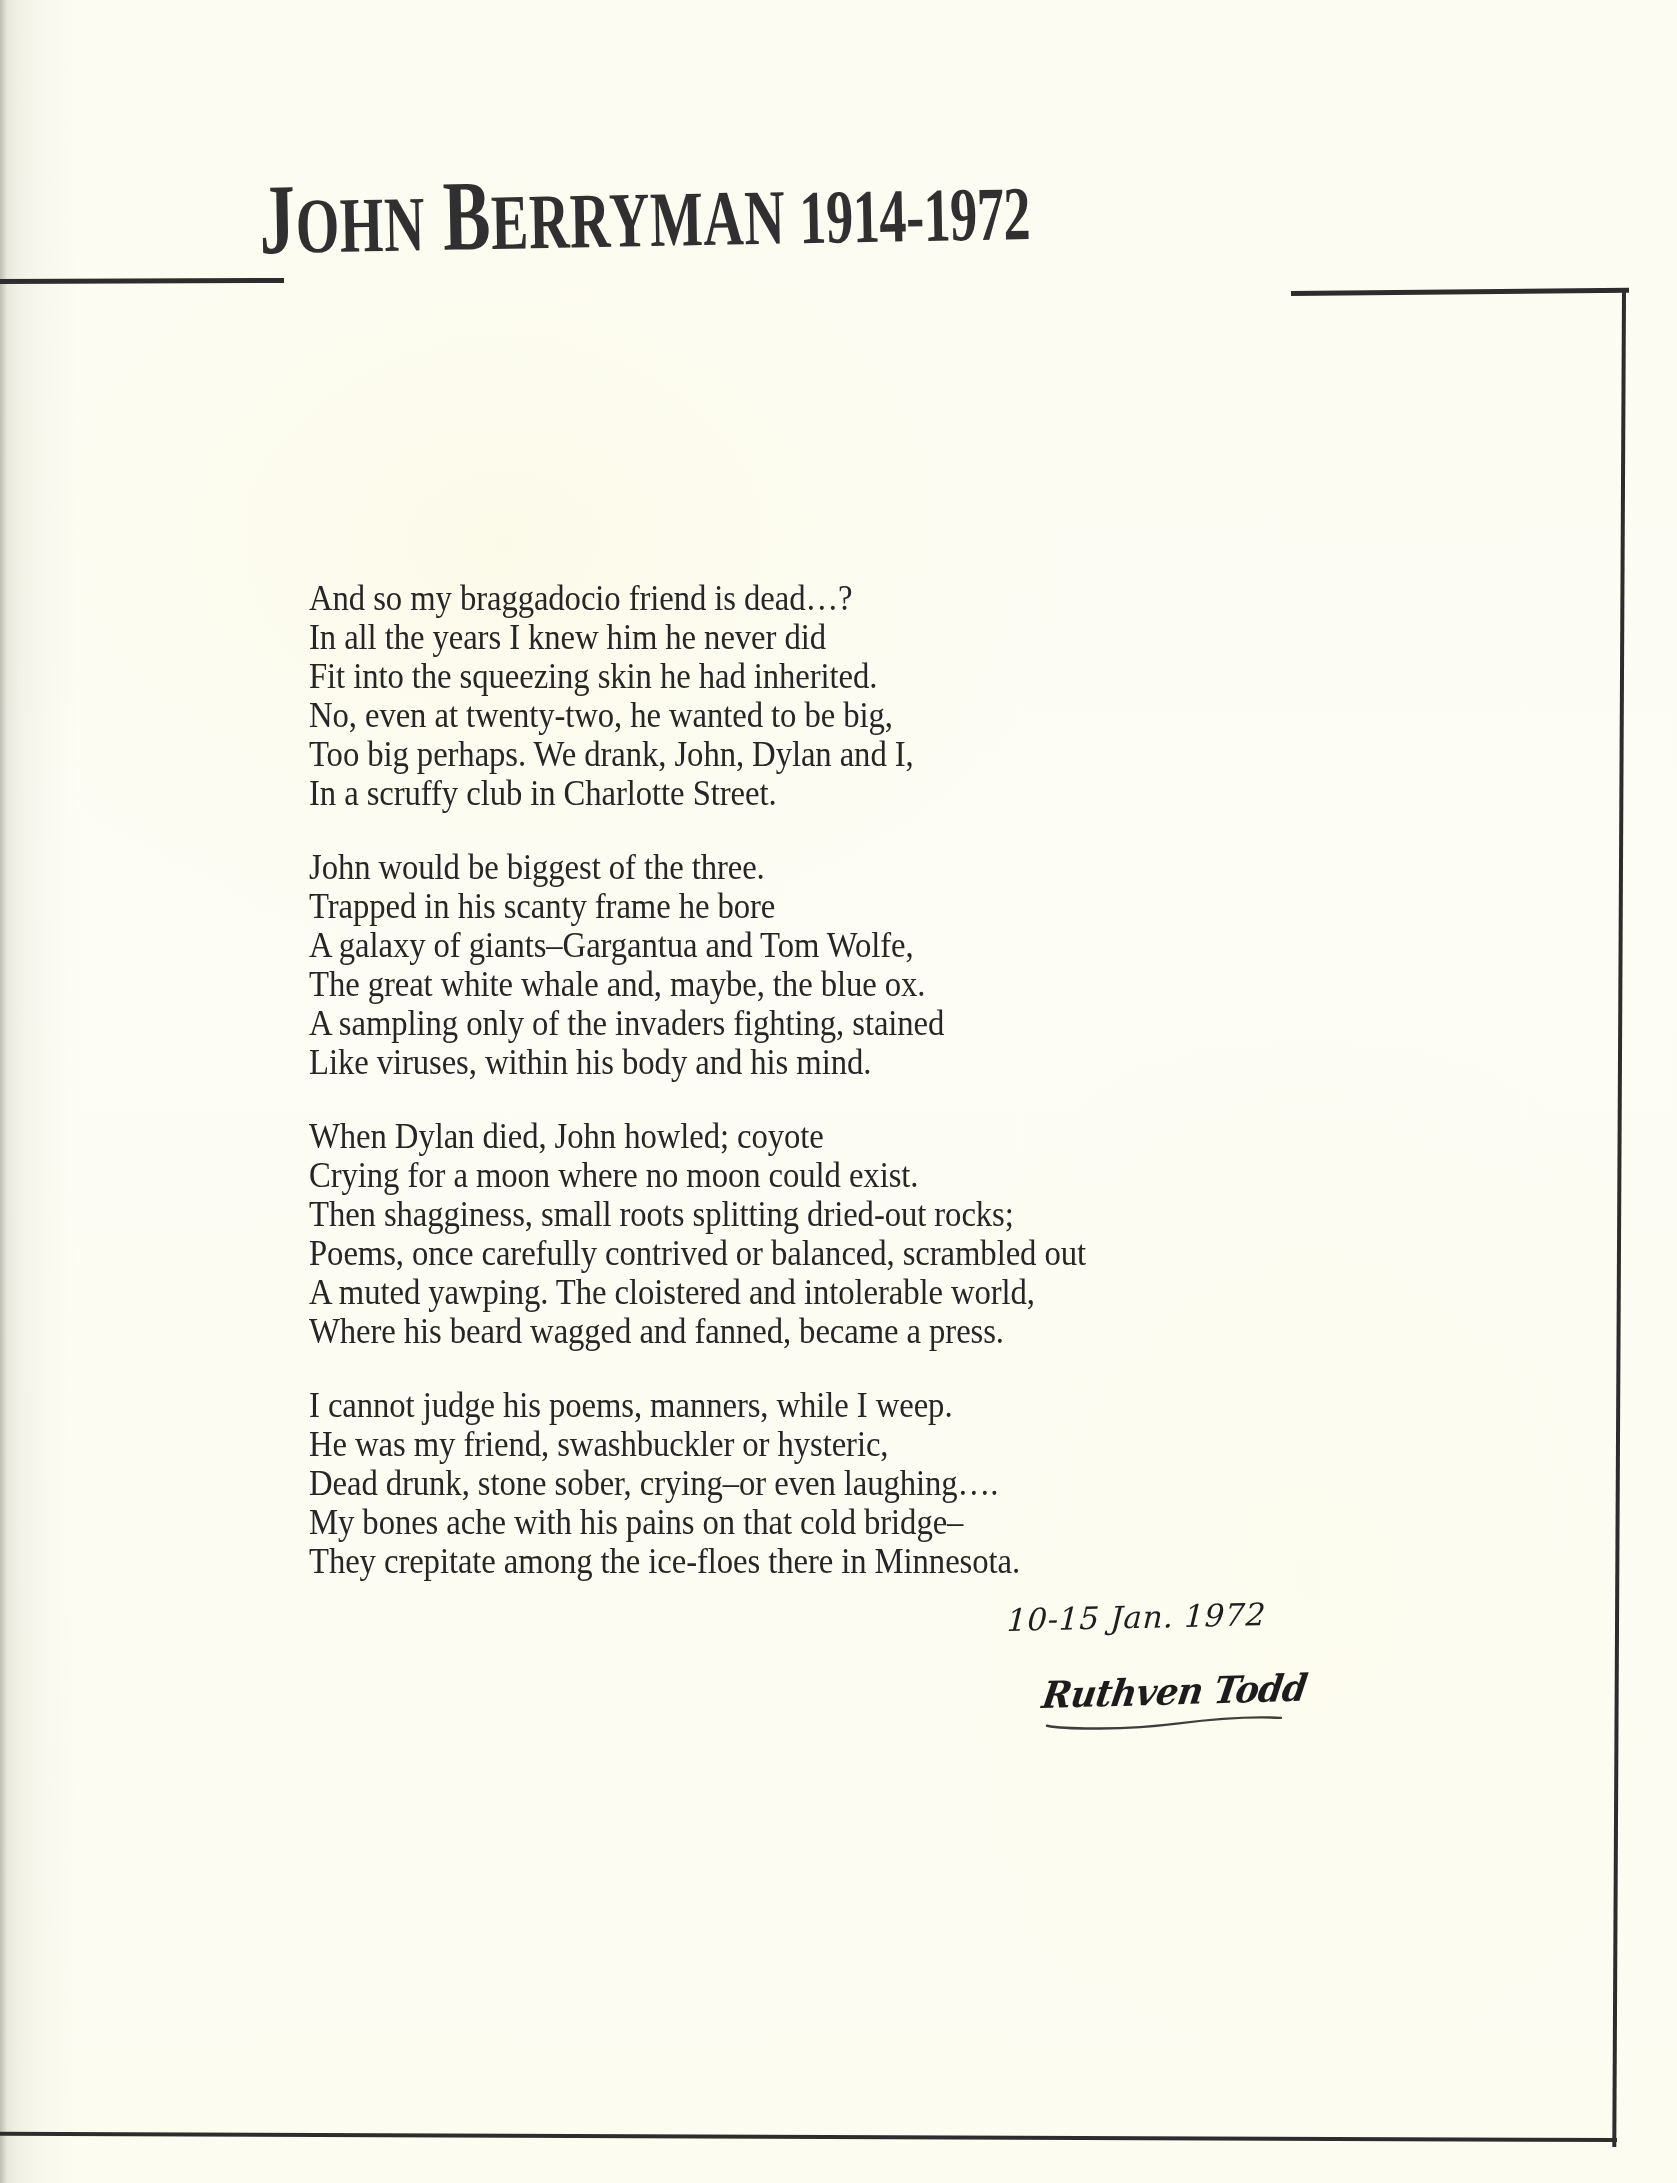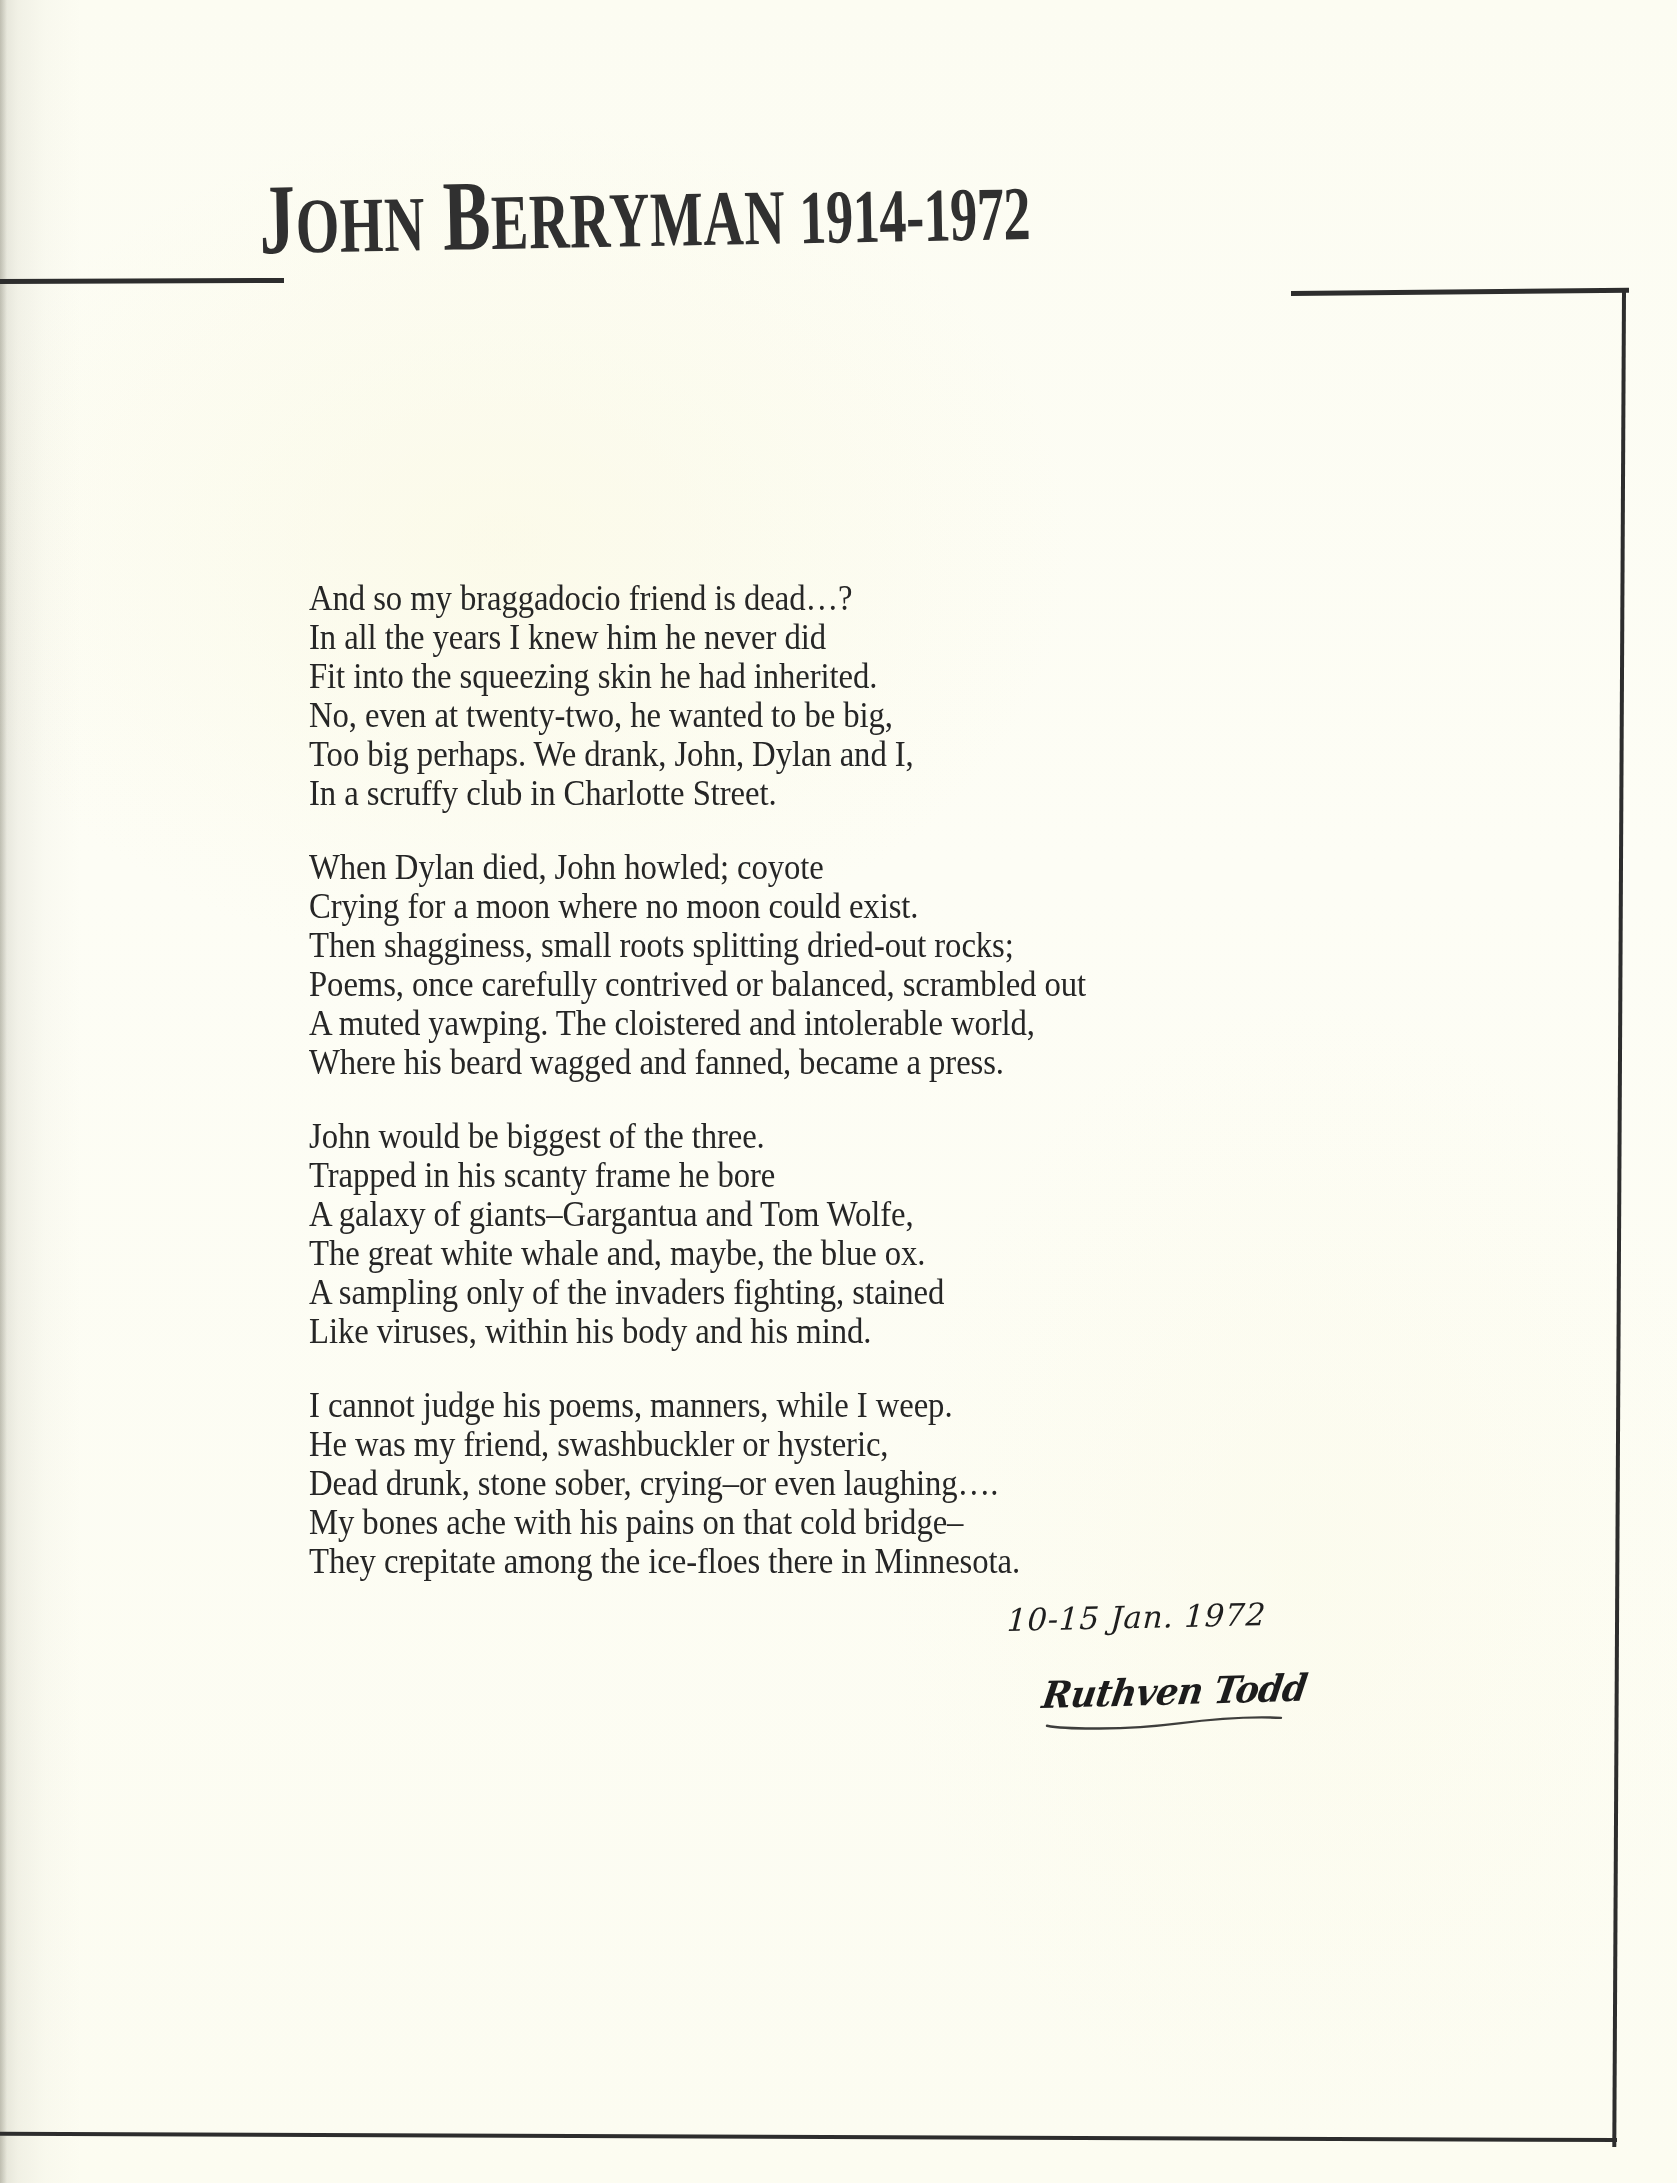--- a/index.html
+++ b/index.html
@@ -231,38 +231,38 @@
     <div class="stanza">
       <div class="line">And so my braggadocio friend is dead…?</div>
       <div class="line">In all the years I knew him he never did</div>
       <div class="line">Fit into the squeezing skin he had inherited.</div>
       <div class="line">No, even at twenty-two, he wanted to be big,</div>
       <div class="line">Too big perhaps. We drank, John, Dylan and I,</div>
       <div class="line">In a scruffy club in Charlotte Street.</div>
     </div>
 
     <div class="stanza">
+      <div class="line">John would be biggest of the three.</div>
+      <div class="line">Trapped in his scanty frame he bore</div>
+      <div class="line">A galaxy of giants–Gargantua and Tom Wolfe,</div>
+      <div class="line">The great white whale and, maybe, the blue ox.</div>
+      <div class="line">A sampling only of the invaders fighting, stained</div>
+      <div class="line">Like viruses, within his body and his mind.</div>
+    </div>
+
+    <div class="stanza">
       <div class="line">When Dylan died, John howled; coyote</div>
       <div class="line">Crying for a moon where no moon could exist.</div>
       <div class="line">Then shagginess, small roots splitting dried-out rocks;</div>
       <div class="line">Poems, once carefully contrived or balanced, scrambled out</div>
       <div class="line">A muted yawping. The cloistered and intolerable world,</div>
       <div class="line">Where his beard wagged and fanned, became a press.</div>
     </div>
 
     <div class="stanza">
-      <div class="line">John would be biggest of the three.</div>
-      <div class="line">Trapped in his scanty frame he bore</div>
-      <div class="line">A galaxy of giants–Gargantua and Tom Wolfe,</div>
-      <div class="line">The great white whale and, maybe, the blue ox.</div>
-      <div class="line">A sampling only of the invaders fighting, stained</div>
-      <div class="line">Like viruses, within his body and his mind.</div>
-    </div>
-
-    <div class="stanza">
       <div class="line">I cannot judge his poems, manners, while I weep.</div>
       <div class="line">He was my friend, swashbuckler or hysteric,</div>
       <div class="line">Dead drunk, stone sober, crying–or even laughing….</div>
       <div class="line">My bones ache with his pains on that cold bridge–</div>
       <div class="line">They crepitate among the ice-floes there in Minnesota.</div>
     </div>
 
   </div>
 
   <div id="date-line">10-15 Jan. 1972</div>

